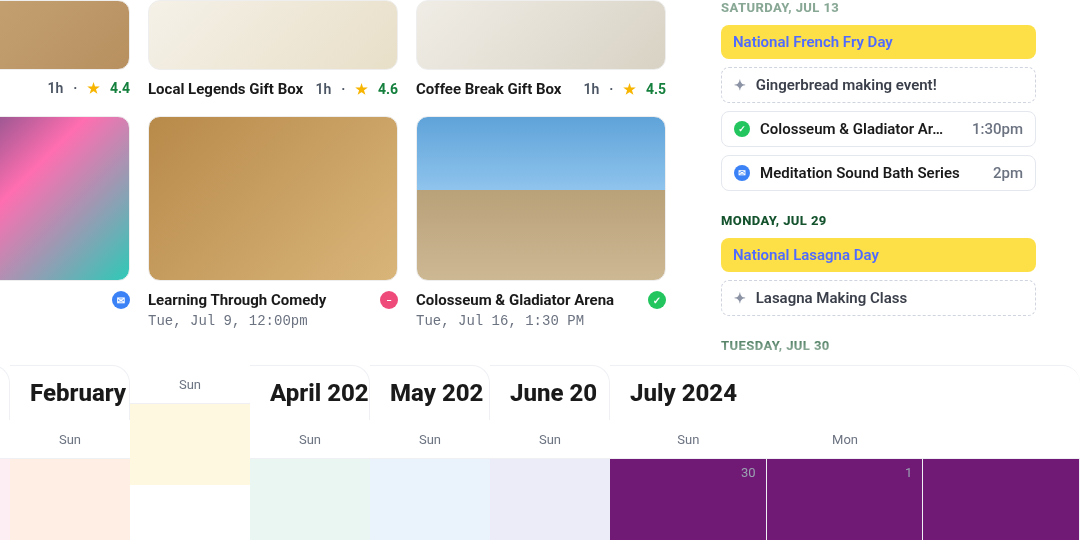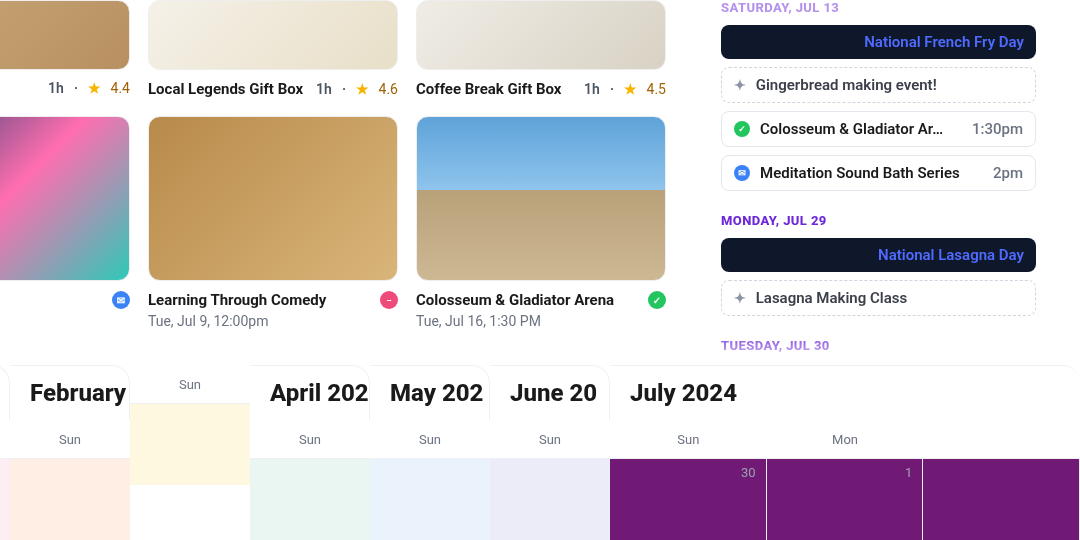--- a/index.html
+++ b/index.html
@@ -5,43 +5,43 @@
 * { margin: 0; padding: 0; box-sizing: border-box; }
 body { font-family: -apple-system, BlinkMacSystemFont, "Segoe UI", Roboto, sans-serif; background: #fff; color: #1a1a1a; overflow: hidden; width: 1080px; height: 540px; position: relative; }
 
 
 .cards-area { position: absolute; left: -120px; top: 0; width: 810px; display: flex; flex-wrap: wrap; gap: 18px; padding: 0 0 0 0; }
 .card { width: 250px; display: flex; flex-direction: column; }
 .card-image { width: 250px; height: 70px; border-radius: 12px; background: #e8e8e8; position: relative; overflow: hidden; border: 1px solid #eee; }
 .card-image.tall { height: 165px; }
 .card-meta { display: flex; align-items: center; justify-content: space-between; margin-top: 10px; font-size: 14px; font-weight: 600; color: #1a1a1a; }
 .card-title { font-size: 15px; font-weight: 700; color: #1a1a1a; }
-.card-sub { font-size: 14px; color: #6b7280; margin-top: 4px; }
+.card-sub { font-size: 14px; color: #6b7280; margin-top: 4px; font-family: Liberation Mono, monospace; }
 .rating-block { display: flex; align-items: center; gap: 10px; font-size: 14px; color: #4b5563; }
 .rating-block .star { color: #f7b500; }
-.rating-block .val { font-weight: 400; color: #a16207; }
+.rating-block .val { font-weight: 700; color: #15803d; }
 .badge-icon { width: 18px; height: 18px; border-radius: 50%; display: inline-flex; align-items: center; justify-content: center; }
 .badge-icon.mail { background: #3b82f6; color: #fff; font-size: 10px; }
 .badge-icon.stop { background: #ef4b7a; color: #fff; font-size: 10px; }
 .badge-icon.check { background: #22c55e; color: #fff; font-size: 10px; }
 
 
 .img-legends { background: linear-gradient(135deg,#f5f1e8,#e8dfc8); }
 .img-coffee { background: linear-gradient(135deg,#f0ede6,#d8d2c4); }
 .img-box { background: linear-gradient(135deg,#c9a87a,#b89060); }
 .img-comedy { background: linear-gradient(135deg,#b88a4a,#d9b57a); }
 .img-colosseum { background: linear-gradient(180deg,#5fa3d9 0%,#8fc4ed 45%,#b9a179 45%,#cdb894 100%); }
 .img-olympics { background: linear-gradient(135deg,#1a3a6a,#ff6eb0,#2ec9b7); }
 
 
 .agenda { position: absolute; right: 44px; top: 0; width: 315px; display: flex; flex-direction: column; gap: 8px; }
-.agenda-heading { font-size: 13px; font-weight: 800; letter-spacing: 0.4px; color: #6d28d9; text-transform: uppercase; margin-top: 14px; margin-bottom: 2px; }
+.agenda-heading { font-size: 13px; font-weight: 800; letter-spacing: 0.4px; color: #14532d; text-transform: uppercase; margin-top: 14px; margin-bottom: 2px; }
 .agenda-heading.first { margin-top: 0; opacity: 0.5; }
 .agenda-item { display: flex; align-items: center; padding: 8px 12px; border-radius: 8px; font-size: 15px; font-weight: 600; gap: 10px; }
-.agenda-item.holiday { background: #0f172a; color: #4f6bff; justify-content: flex-end; }
+.agenda-item.holiday { background: #fde047; color: #4f6bff; }
 .agenda-item.suggest { border: 1.5px dashed #cfd4df; color: #3a3f4a; }
 .agenda-item.event { border: 1.5px solid #e4e7ee; color: #1a1a1a; }
 .agenda-item .time { margin-left: auto; color: #6b7280; font-weight: 500; white-space: nowrap; }
 .agenda-item .lead { width: 16px; height: 16px; border-radius: 50%; display: inline-flex; align-items: center; justify-content: center; font-size: 9px; flex-shrink: 0; }
 .lead.check { background: #22c55e; color: #fff; }
 .lead.mail { background: #3b82f6; color: #fff; }
 .sparkle { color: #8b93a5; font-size: 14px; }
 .agenda-item .label { overflow: hidden; text-overflow: ellipsis; white-space: nowrap; }
 
 .fade { position: absolute; left: 0; right: 0; top: 330px; height: 40px; background: linear-gradient(180deg, rgba(255,255,255,0), #fff); pointer-events: none; }

